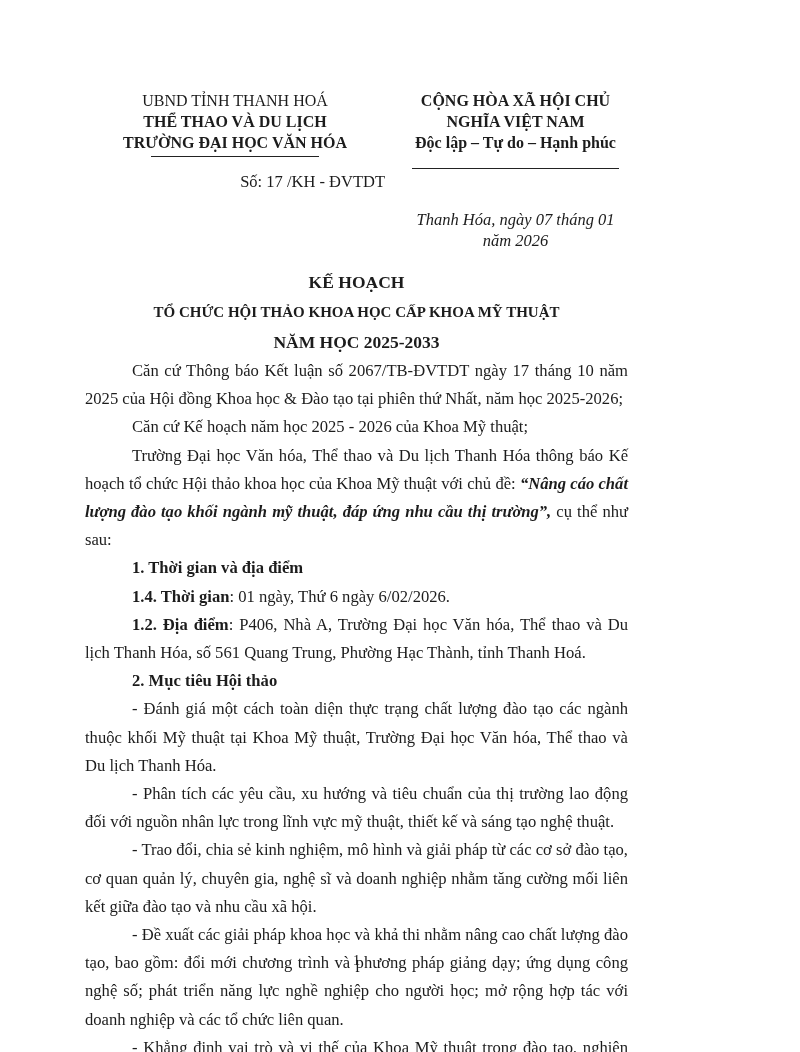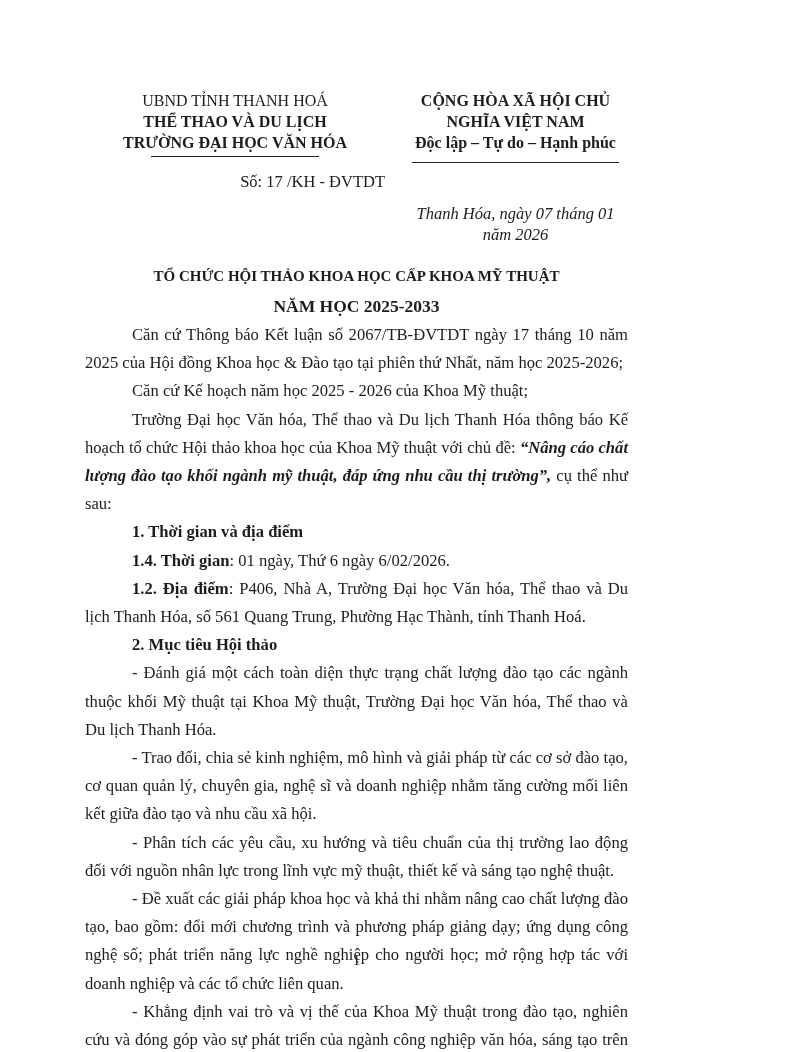--- a/index.html
+++ b/index.html
@@ -33,21 +33,21 @@
   .rule-left {
     width: 168px;
     height: 0;
     border-bottom: 1.5px solid #222;
     margin: 3px auto 0 auto;
   }
   .doc-number { margin-top: 14px; font-size: 16.5px; text-align: right; }
   .underlined {
     display: inline-block;
     border-bottom: 1.5px solid #222;
-    padding: 0 3px 9px 3px;
+    padding: 0 3px 15px 3px;
   }
   .date-line { margin-top: 40px; font-style: italic; font-size: 16.5px; }
 
   
   .title { text-align: center; margin-top: 16px; font-weight: bold; }
   .t1 { font-size: 17.5px; line-height: 30px; }
   .t2 { font-size: 15px;   line-height: 30px; }
   .t3 { font-size: 17.5px; line-height: 30px; }
 
   
@@ -87,37 +87,38 @@
       <div class="hdr-right">
         <div class="bold">CỘNG HÒA XÃ HỘI CHỦ NGHĨA VIỆT NAM</div>
         <div>
           <span class="bold underlined">Độc lập – Tự do – Hạnh phúc</span>
         </div>
         <div class="date-line">Thanh Hóa, ngày 07 tháng 01 năm 2026</div>
       </div>
     </div>
 
     <div class="title">
+      <div class="t1">KẾ HOẠCH</div>
       <div class="t2">TỔ CHỨC HỘI THẢO KHOA HỌC CẤP KHOA MỸ THUẬT</div>
       <div class="t3">NĂM HỌC 2025-2033</div>
     </div>
 
     <div class="body">
       <p>Căn cứ Thông báo Kết luận số 2067/TB-ĐVTDT ngày 17 tháng 10 năm 2025 của Hội đồng Khoa học &amp; Đào tạo tại phiên thứ Nhất, năm học 2025-2026;</p>
       <p>Căn cứ Kế hoạch năm học 2025 - 2026 của Khoa Mỹ thuật;</p>
       <p><span>Trường Đại học Văn hóa, Thể thao và Du lịch Thanh Hóa thông báo Kế hoạch tổ chức Hội thảo khoa học của Khoa Mỹ thuật với chủ đề: </span><span class="bi">“Nâng cáo chất lượng đào tạo khối ngành mỹ thuật, đáp ứng nhu cầu thị trường”,</span><span> cụ thể như sau:</span></p>
 
       <p class="bold">1. Thời gian và địa điểm</p>
       <p><span class="bold">1.4. Thời gian</span><span>: 01 ngày, Thứ 6 ngày 6/02/2026.</span></p>
       <p><span class="bold">1.2. Địa điểm</span><span>: P406, Nhà A, Trường Đại học Văn hóa, Thể thao và Du lịch Thanh Hóa, số 561 Quang Trung, Phường Hạc Thành, tỉnh Thanh Hoá.</span></p>
 
       <p class="bold">2. Mục tiêu Hội thảo</p>
       <p>- Đánh giá một cách toàn diện thực trạng chất lượng đào tạo các ngành thuộc khối Mỹ thuật tại Khoa Mỹ thuật, Trường Đại học Văn hóa, Thể thao và Du lịch Thanh Hóa.</p>
+      <p>- Phân tích các yêu cầu, xu hướng và tiêu chuẩn của thị trường lao động đối với nguồn nhân lực trong lĩnh vực mỹ thuật, thiết kế và sáng tạo nghệ thuật.</p>
       <p>- Trao đổi, chia sẻ kinh nghiệm, mô hình và giải pháp từ các cơ sở đào tạo, cơ quan quản lý, chuyên gia, nghệ sĩ và doanh nghiệp nhằm tăng cường mối liên kết giữa đào tạo và nhu cầu xã hội.</p>
-      <p>- Phân tích các yêu cầu, xu hướng và tiêu chuẩn của thị trường lao động đối với nguồn nhân lực trong lĩnh vực mỹ thuật, thiết kế và sáng tạo nghệ thuật.</p>
       <p>- Đề xuất các giải pháp khoa học và khả thi nhằm nâng cao chất lượng đào tạo, bao gồm: đổi mới chương trình và phương pháp giảng dạy; ứng dụng công nghệ số; phát triển năng lực nghề nghiệp cho người học; mở rộng hợp tác với doanh nghiệp và các tổ chức liên quan.</p>
       <p>- Khẳng định vai trò và vị thế của Khoa Mỹ thuật trong đào tạo, nghiên cứu và đóng góp vào sự phát triển của ngành công nghiệp văn hóa, sáng tạo trên địa bàn tỉnh Thanh Hóa và khu vực.</p>
     </div>
 
   </div>
 
   <div class="footer">
     <span>1</span>
   </div>
 </div>

